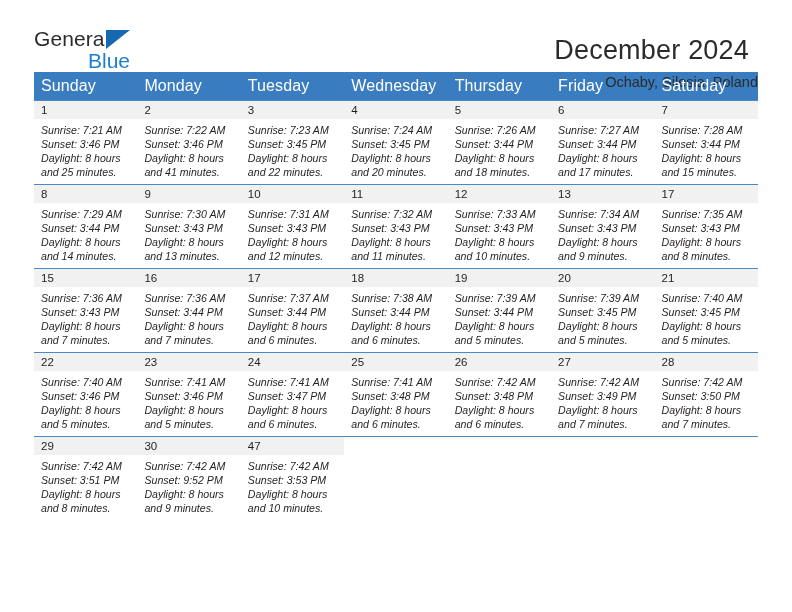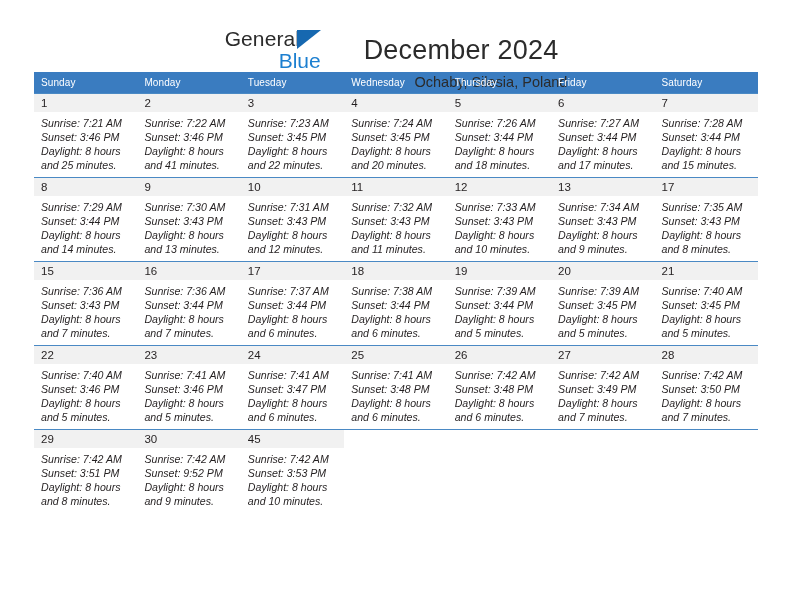--- a/index.html
+++ b/index.html
@@ -19,21 +19,21 @@
     width: 792px;
     height: 612px;
     box-sizing: border-box;
     padding: 0 34px;
   }
 
   
   .header {
     display: flex;
     align-items: flex-start;
-    justify-content: center;
+    justify-content: space-between;
     padding-top: 26px;
     height: 72px;
     box-sizing: border-box;
   }
   .logo {
     position: relative;
     width: 130px;
     padding-top: 2px;
     line-height: 1;
     user-select: none;
@@ -79,21 +79,21 @@
 
   
   .calendar {
     width: 724px;
     border-collapse: collapse;
     table-layout: fixed;
   }
   .calendar th {
     background: #3a7cc0;
     color: #ffffff;
-    font-size: 10px;
+    font-size: 16px;
     font-weight: normal;
     text-align: left;
     padding: 5px 0 5px 7px;
     height: 11px;
     letter-spacing: 0.1px;
   }
   .calendar td {
     width: 103.4px;
     vertical-align: top;
     padding: 0;
@@ -435,21 +435,21 @@
         <td>
           <div class="daynum">30</div>
           <div class="details">
             <div>Sunrise: 7:42 AM</div>
             <div>Sunset: 9:52 PM</div>
             <div>Daylight: 8 hours</div>
             <div>and 9 minutes.</div>
           </div>
         </td>
         <td>
-          <div class="daynum">45</div>
+          <div class="daynum">47</div>
           <div class="details">
             <div>Sunrise: 7:42 AM</div>
             <div>Sunset: 3:53 PM</div>
             <div>Daylight: 8 hours</div>
             <div>and 10 minutes.</div>
           </div>
         </td>
         <td class="cell-empty">
           <div class="daynum empty"></div>
           <div class="details"></div>

